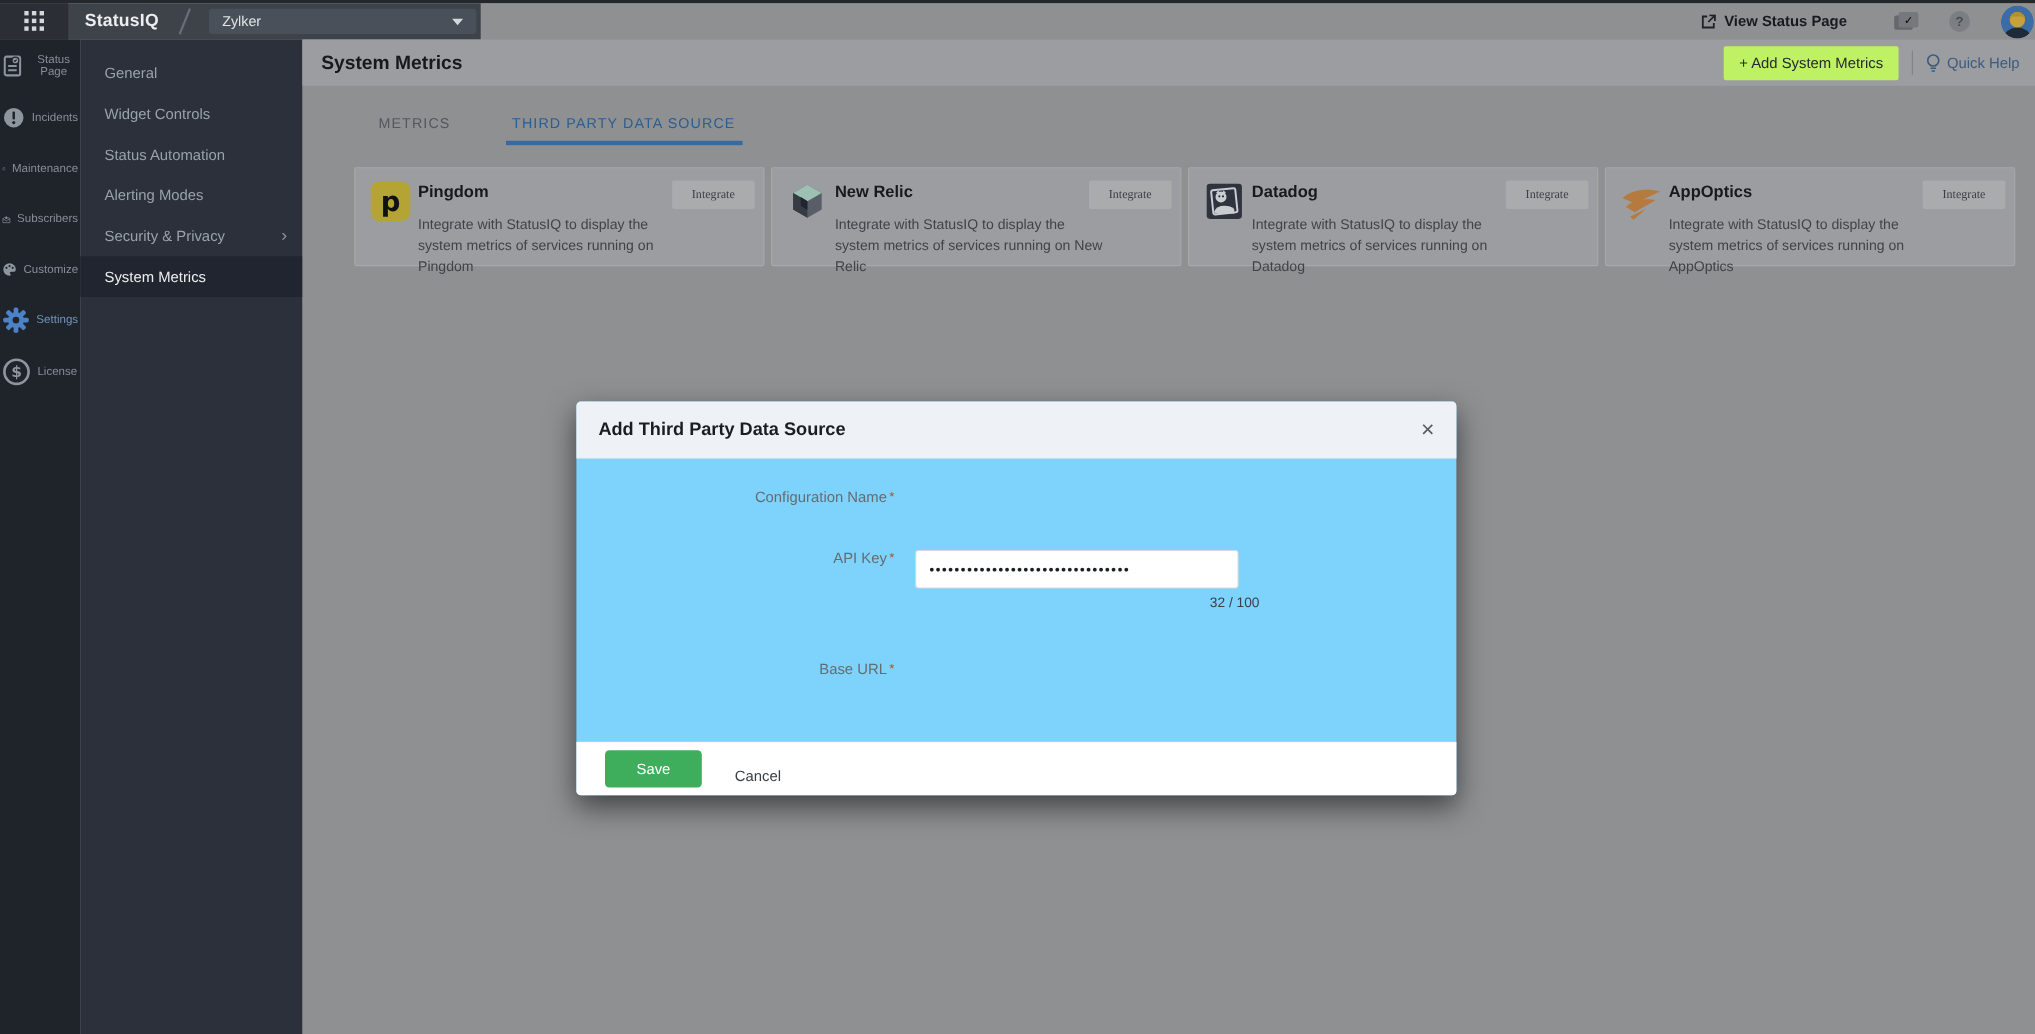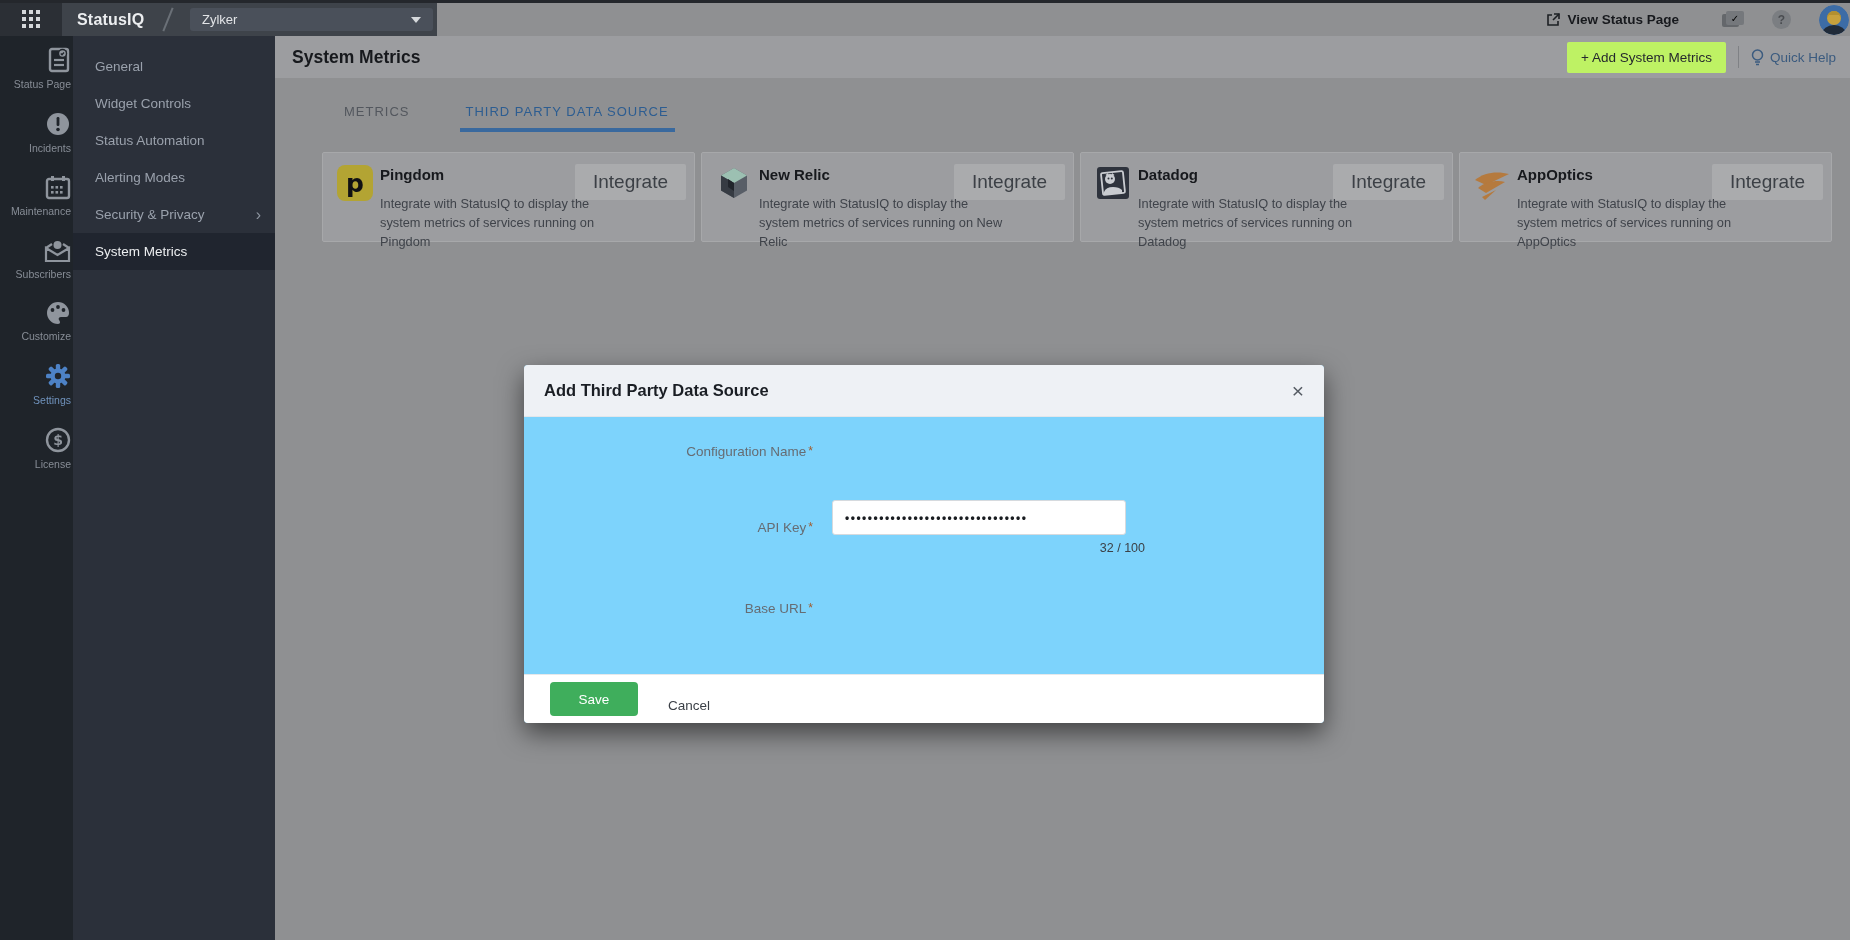--- a/index.html
+++ b/index.html
@@ -18,21 +18,21 @@
               display:flex; align-items:center; padding:0 12px; color:#e2e4e7; font-size:13px; cursor:pointer; }
   .org-chip .caret { margin-left:auto; width:0; height:0; border-left:5px solid transparent; border-right:5px solid transparent; border-top:6px solid #d6d9dc; }
   .tb-right { position:absolute; right:0; top:0; height:33px; display:flex; align-items:center; }
   .viewsp { display:flex; align-items:center; gap:7px; color:#17191d; font-weight:bold; font-size:13.5px; cursor:pointer; }
   .tb-ic { margin-left:0; cursor:pointer; display:flex; align-items:center; justify-content:center; }
   .help-circle { width:19px; height:19px; border-radius:50%; background:#7b7e82; color:#4a4d51; font-size:12px; font-weight:bold; display:flex; align-items:center; justify-content:center; }
   .avatar { width:30px; height:30px; border-radius:50%; overflow:hidden; }
 
   
   .rail { position:absolute; left:0; top:36px; width:73px; height:904px; background:#1f242a; }
-  .rail-item { width:73px; padding:11px 2px 10px 2px; display:flex; flex-direction:column; align-items:flex-end; gap:6px; cursor:pointer; }
+  .rail-item { width:73px; padding:11px 2px 10px 2px; display:flex; flex-direction:row; align-items:center; gap:6px; cursor:pointer; }
   .rail-item .rlabel { font-size:10.5px; color:#878d96; text-align:center; line-height:11px; }
   .rail-item.active .rlabel { color:#7093bd; }
 
   
   .subsidebar { position:absolute; left:73px; top:36px; width:202px; height:904px; background:#2b303a; padding-top:12px; }
   .side-item { height:37px; display:flex; align-items:center; padding:0 14px 0 22px; color:#9aa1ac; font-size:13.5px; cursor:pointer; }
   .side-item .chev { margin-left:auto; font-size:16px; color:#8c939e; }
   .side-item.active { background:#20252f; color:#eceef0; }
 
   
@@ -46,32 +46,32 @@
 
   .tabs { position:absolute; left:63px; top:58px; display:flex; gap:44px; }
   .tab { font-size:13px; letter-spacing:1px; color:#53575e; padding:10px 6px 13px 6px; cursor:pointer; }
   .tab.active { color:#2d5d91; border-bottom:4px solid #39699e; padding-bottom:9px; }
 
   .cards { position:absolute; left:47px; top:116px; display:flex; gap:6px; }
   .card { width:373px; height:90px; background:#9c9da0; border:1px solid #a7a8aa; border-radius:2px; position:relative; }
   .card-logo { position:absolute; left:14px; top:12px; width:36px; height:36px; }
   .pingdom-logo { width:36px; height:36px; border-radius:8px; background:#b3a433; color:#101114; font-size:25px; font-weight:bold; display:flex; align-items:center; justify-content:center; font-family:"DejaVu Sans",sans-serif; }
   .card-name { position:absolute; left:57px; top:13px; font-size:15px; font-weight:bold; color:#17191d; }
-  .int-btn { position:absolute; right:8px; top:11px; background:#aaabad; color:#3c4046; font-size:19px; padding:7px 18px; border-radius:2px; cursor:pointer; }
+  .int-btn { position:absolute; right:8px; top:11px; background:#aaabad; color:#3c4046; font-size:11px; padding:7px 18px; border-radius:2px; cursor:pointer;font-family:Liberation Serif, serif; }
   .card-desc { position:absolute; left:57px; top:41px; width:250px; font-size:12.8px; line-height:19px; color:#3f434a; }
 
   
   .modal { position:absolute; left:524px; top:365px; width:800px; height:358px; background:#7dd3fc; border-radius:4px;
            box-shadow:0 10px 26px rgba(0,0,0,0.55); }
   .modal-header { height:52px; background:#eef1f5; border-bottom:1px solid #e2e6ea; border-radius:4px 4px 0 0;
                   display:flex; align-items:center; padding:0 20px; }
   .modal-title { font-size:16.5px; font-weight:bold; color:#1a1e24; }
   .modal-close { margin-left:auto; font-size:21px; color:#555b63; cursor:pointer; line-height:20px; }
   .modal-body { padding-top:27px; }
-  .mrow { display:flex; align-items:flex-end; }
+  .mrow { display:flex; align-items:flex-start; }
   .mlabel { width:308px; text-align:right; padding-right:19px; font-size:13.5px; color:#666c73; }
   .req { color:#a35b2a; font-size:12px; vertical-align:top; margin-left:2px; }
   .mfield { position:relative; width:294px; }
   .mfield input { width:294px; height:35px; border:1px solid #d6dade; border-radius:3px; padding:0 12px;
                   font-size:13.5px; color:#22262b; font-family:"Liberation Sans",sans-serif; background:#fff; outline:none; }
   .mfield input.dots { letter-spacing:1.5px; font-size:12px; font-weight:bold; color:#1a1d21; padding-right:6px; }
   .sel-caret { position:absolute; right:13px; top:15px; width:0; height:0; border-left:5px solid transparent; border-right:5px solid transparent; border-top:6px solid #54585d; pointer-events:none; }
   .counter-row { margin:6px 0 14px 327px; width:294px; text-align:right; font-size:12.5px; color:#3c4147; }
   .gap1 { height:41px; } .gap2 { height:32px; }
   .modal-footer { position:absolute; left:0; bottom:0; width:800px; height:49px; border-top:1px solid #e5e8eb;

